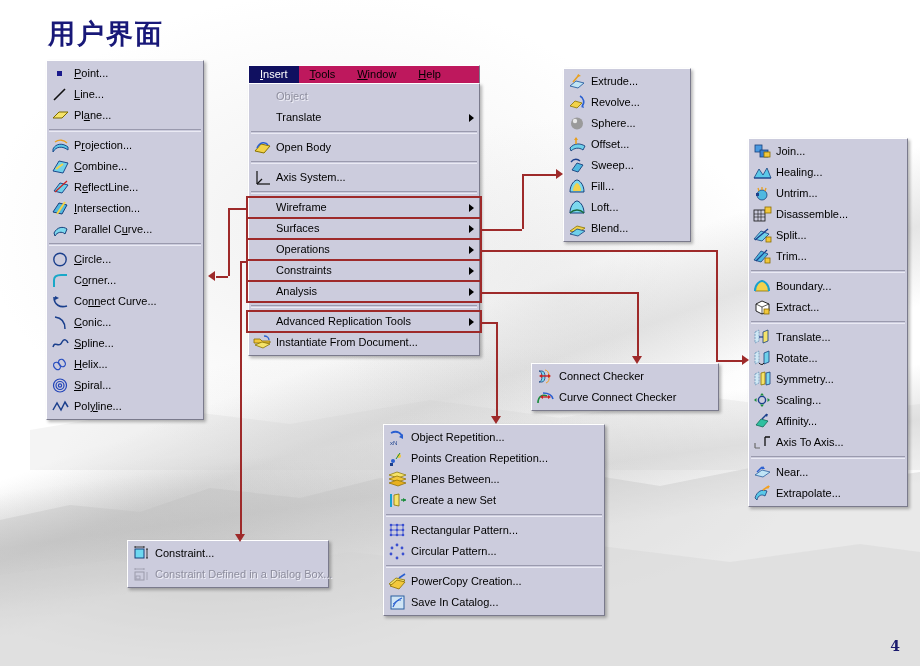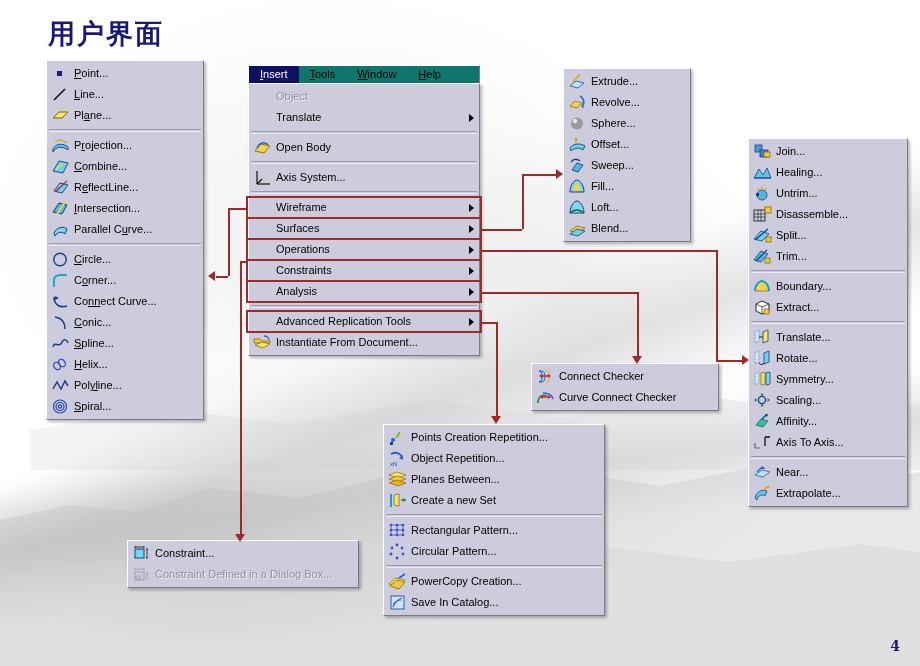--- a/index.html
+++ b/index.html
@@ -62,21 +62,21 @@
     position:absolute;right:5px;top:50%;margin-top:-4px;
     width:0;height:0;border-left:5px solid #000;
     border-top:4px solid transparent;border-bottom:4px solid transparent;
   }
   .sep{height:1px;margin:3px 2px;border-top:1px solid #9a9aae;border-bottom:1px solid #eaeaf4;}
   u.ak{text-decoration:underline;}
 
   
   .menubar{
     position:absolute;display:flex;align-items:center;height:18px;
-    background:#0f766e;border:1px solid #fff;border-right-color:#7a7a8c;border-bottom:none;
+    background:#be185d;border:1px solid #fff;border-right-color:#7a7a8c;border-bottom:none;
     box-sizing:border-box;
   }
   .menubar .mb{font-size:11px;padding:2px 11px 3px 11px;color:#000;}
   .menubar .mb.sel{background:#101060;color:#fff;}
 
   
   .hl{
     position:absolute;border:2px solid #9e2a2a;box-sizing:border-box;pointer-events:none;
   }
 
@@ -224,34 +224,34 @@
           <svg class="ic" viewBox="0 0 19 17" xmlns="http://www.w3.org/2000/svg">
             <ellipse cx="6" cy="10" rx="3" ry="4" fill="none" stroke="#2a4fc0" stroke-width="1.3" transform="rotate(-35 6 10)"></ellipse>
             <ellipse cx="11" cy="7" rx="3" ry="4" fill="none" stroke="#2a4fc0" stroke-width="1.3" transform="rotate(-35 11 7)"></ellipse>
           </svg>
         </span>
         <span class="lbl"><u class="ak">H</u>elix...</span>
       </div>
       <div class="mi">
         <span class="ico">
           <svg class="ic" viewBox="0 0 19 17" xmlns="http://www.w3.org/2000/svg">
-            <polyline points="2,12 6,5 10,12 14,4 17,9" fill="none" stroke="#1a3f8c" stroke-width="1.5"></polyline>
-          </svg>
-        </span>
-        <span class="lbl">Pol<u class="ak">yl</u>ine...</span>
-      </div>
-      <div class="mi">
-        <span class="ico">
-          <svg class="ic" viewBox="0 0 19 17" xmlns="http://www.w3.org/2000/svg">
             <circle cx="9" cy="8.5" r="6.5" fill="none" stroke="#2244b8" stroke-width="1.2"></circle>
             <circle cx="9" cy="8.5" r="4" fill="none" stroke="#2244b8" stroke-width="1.2"></circle>
             <circle cx="9" cy="8.5" r="1.6" fill="none" stroke="#2244b8" stroke-width="1.2"></circle>
           </svg>
         </span>
         <span class="lbl"><u class="ak">S</u>piral...</span>
+      </div>
+      <div class="mi">
+        <span class="ico">
+          <svg class="ic" viewBox="0 0 19 17" xmlns="http://www.w3.org/2000/svg">
+            <polyline points="2,12 6,5 10,12 14,4 17,9" fill="none" stroke="#1a3f8c" stroke-width="1.5"></polyline>
+          </svg>
+        </span>
+        <span class="lbl">Pol<u class="ak">yl</u>ine...</span>
       </div>
     </div>
 
   <div class="menubar" id="menubar" style="left:248px;top:65px;width:232px;">
       <span class="mb sel"><span><u class="ak">I</u>nsert</span></span>
       <span class="mb"><span><u class="ak">T</u>ools</span></span>
       <span class="mb"><span><u class="ak">W</u>indow</span></span>
       <span class="mb"><span><u class="ak">H</u>elp</span></span>
     </div>
 
@@ -595,37 +595,37 @@
           </svg>
         </span>
         <span class="lbl">Curve Connect Checker</span>
       </div>
     </div>
 
   <div class="menu" id="advRepMenu" style="left:383px;top:424px;width:222px;">
       <div class="mi">
         <span class="ico">
           <svg class="ic" viewBox="0 0 19 17" xmlns="http://www.w3.org/2000/svg">
+            <path d="M3,4 C9,1 14,4 14,9" fill="none" stroke="#2a5fd0" stroke-width="1.8"></path>
+            <path d="M15,10 L11,8 L15,5 Z" fill="#2a5fd0"></path>
+            <text x="2" y="16" font-size="6" fill="#1a3f8c" font-family="sans-serif">xN</text>
+          </svg>
+        </span>
+        <span class="lbl">Object Repetition...</span>
+      </div>
+      <div class="mi">
+        <span class="ico">
+          <svg class="ic" viewBox="0 0 19 17" xmlns="http://www.w3.org/2000/svg">
             <circle cx="5" cy="11" r="2" fill="#2a5fd0"></circle>
             <circle cx="11" cy="6" r="2" fill="#f2c83c"></circle>
             <rect x="2" y="13" width="3" height="3" fill="#1a3f8c"></rect>
             <path d="M8,9 L12,3" stroke="#1a8c3c" stroke-width="1"></path>
           </svg>
         </span>
         <span class="lbl">Points Creation Repetition...</span>
-      </div>
-      <div class="mi">
-        <span class="ico">
-          <svg class="ic" viewBox="0 0 19 17" xmlns="http://www.w3.org/2000/svg">
-            <path d="M3,4 C9,1 14,4 14,9" fill="none" stroke="#2a5fd0" stroke-width="1.8"></path>
-            <path d="M15,10 L11,8 L15,5 Z" fill="#2a5fd0"></path>
-            <text x="2" y="16" font-size="6" fill="#1a3f8c" font-family="sans-serif">xN</text>
-          </svg>
-        </span>
-        <span class="lbl">Object Repetition...</span>
       </div>
       <div class="mi">
         <span class="ico">
           <svg class="ic" viewBox="0 0 19 17" xmlns="http://www.w3.org/2000/svg">
             <path d="M1,4 L9,1 L18,4 L10,7 Z" fill="#f5e36a" stroke="#8a7400" stroke-width=".7"></path>
             <path d="M1,8 L9,5 L18,8 L10,11 Z" fill="#f2c83c" stroke="#8a6c00" stroke-width=".7"></path>
             <path d="M1,12 L9,9 L18,12 L10,15 Z" fill="#e8b020" stroke="#8a6c00" stroke-width=".7"></path>
           </svg>
         </span>
         <span class="lbl">Planes Between...</span>
@@ -699,21 +699,21 @@
           <svg class="ic" viewBox="0 0 19 17" xmlns="http://www.w3.org/2000/svg">
             <rect x="3" y="2" width="13" height="13" fill="#cfe4f5" stroke="#2a5fa0" stroke-width="1"></rect>
             <path d="M5,13 C7,8 11,5 14,4" stroke="#2a5fd0" stroke-width="1.2" fill="none"></path>
             <path d="M5,10 C8,7 11,6 13,6" stroke="#2a5fd0" stroke-width=".9" fill="none"></path>
           </svg>
         </span>
         <span class="lbl">Save In Catalog...</span>
       </div>
     </div>
 
-  <div class="menu" id="constraintsMenu" style="left:127px;top:540px;width:232px;">
+  <div class="menu" id="constraintsMenu" style="left:127px;top:540px;width:202px;">
       <div class="mi">
         <span class="ico">
           <svg class="ic" viewBox="0 0 19 17" xmlns="http://www.w3.org/2000/svg">
             <rect x="3" y="4" width="9" height="9" fill="#6ed8f0" stroke="#17407c" stroke-width="1"></rect>
             <path d="M3,2 L12,2 M3,1 L3,3 M12,1 L12,3" stroke="#111" stroke-width=".8"></path>
             <path d="M15,4 L15,13 M14,4 L16,4 M14,13 L16,13" stroke="#111" stroke-width=".8"></path>
           </svg>
         </span>
         <span class="lbl">Constraint...</span>
       </div>

